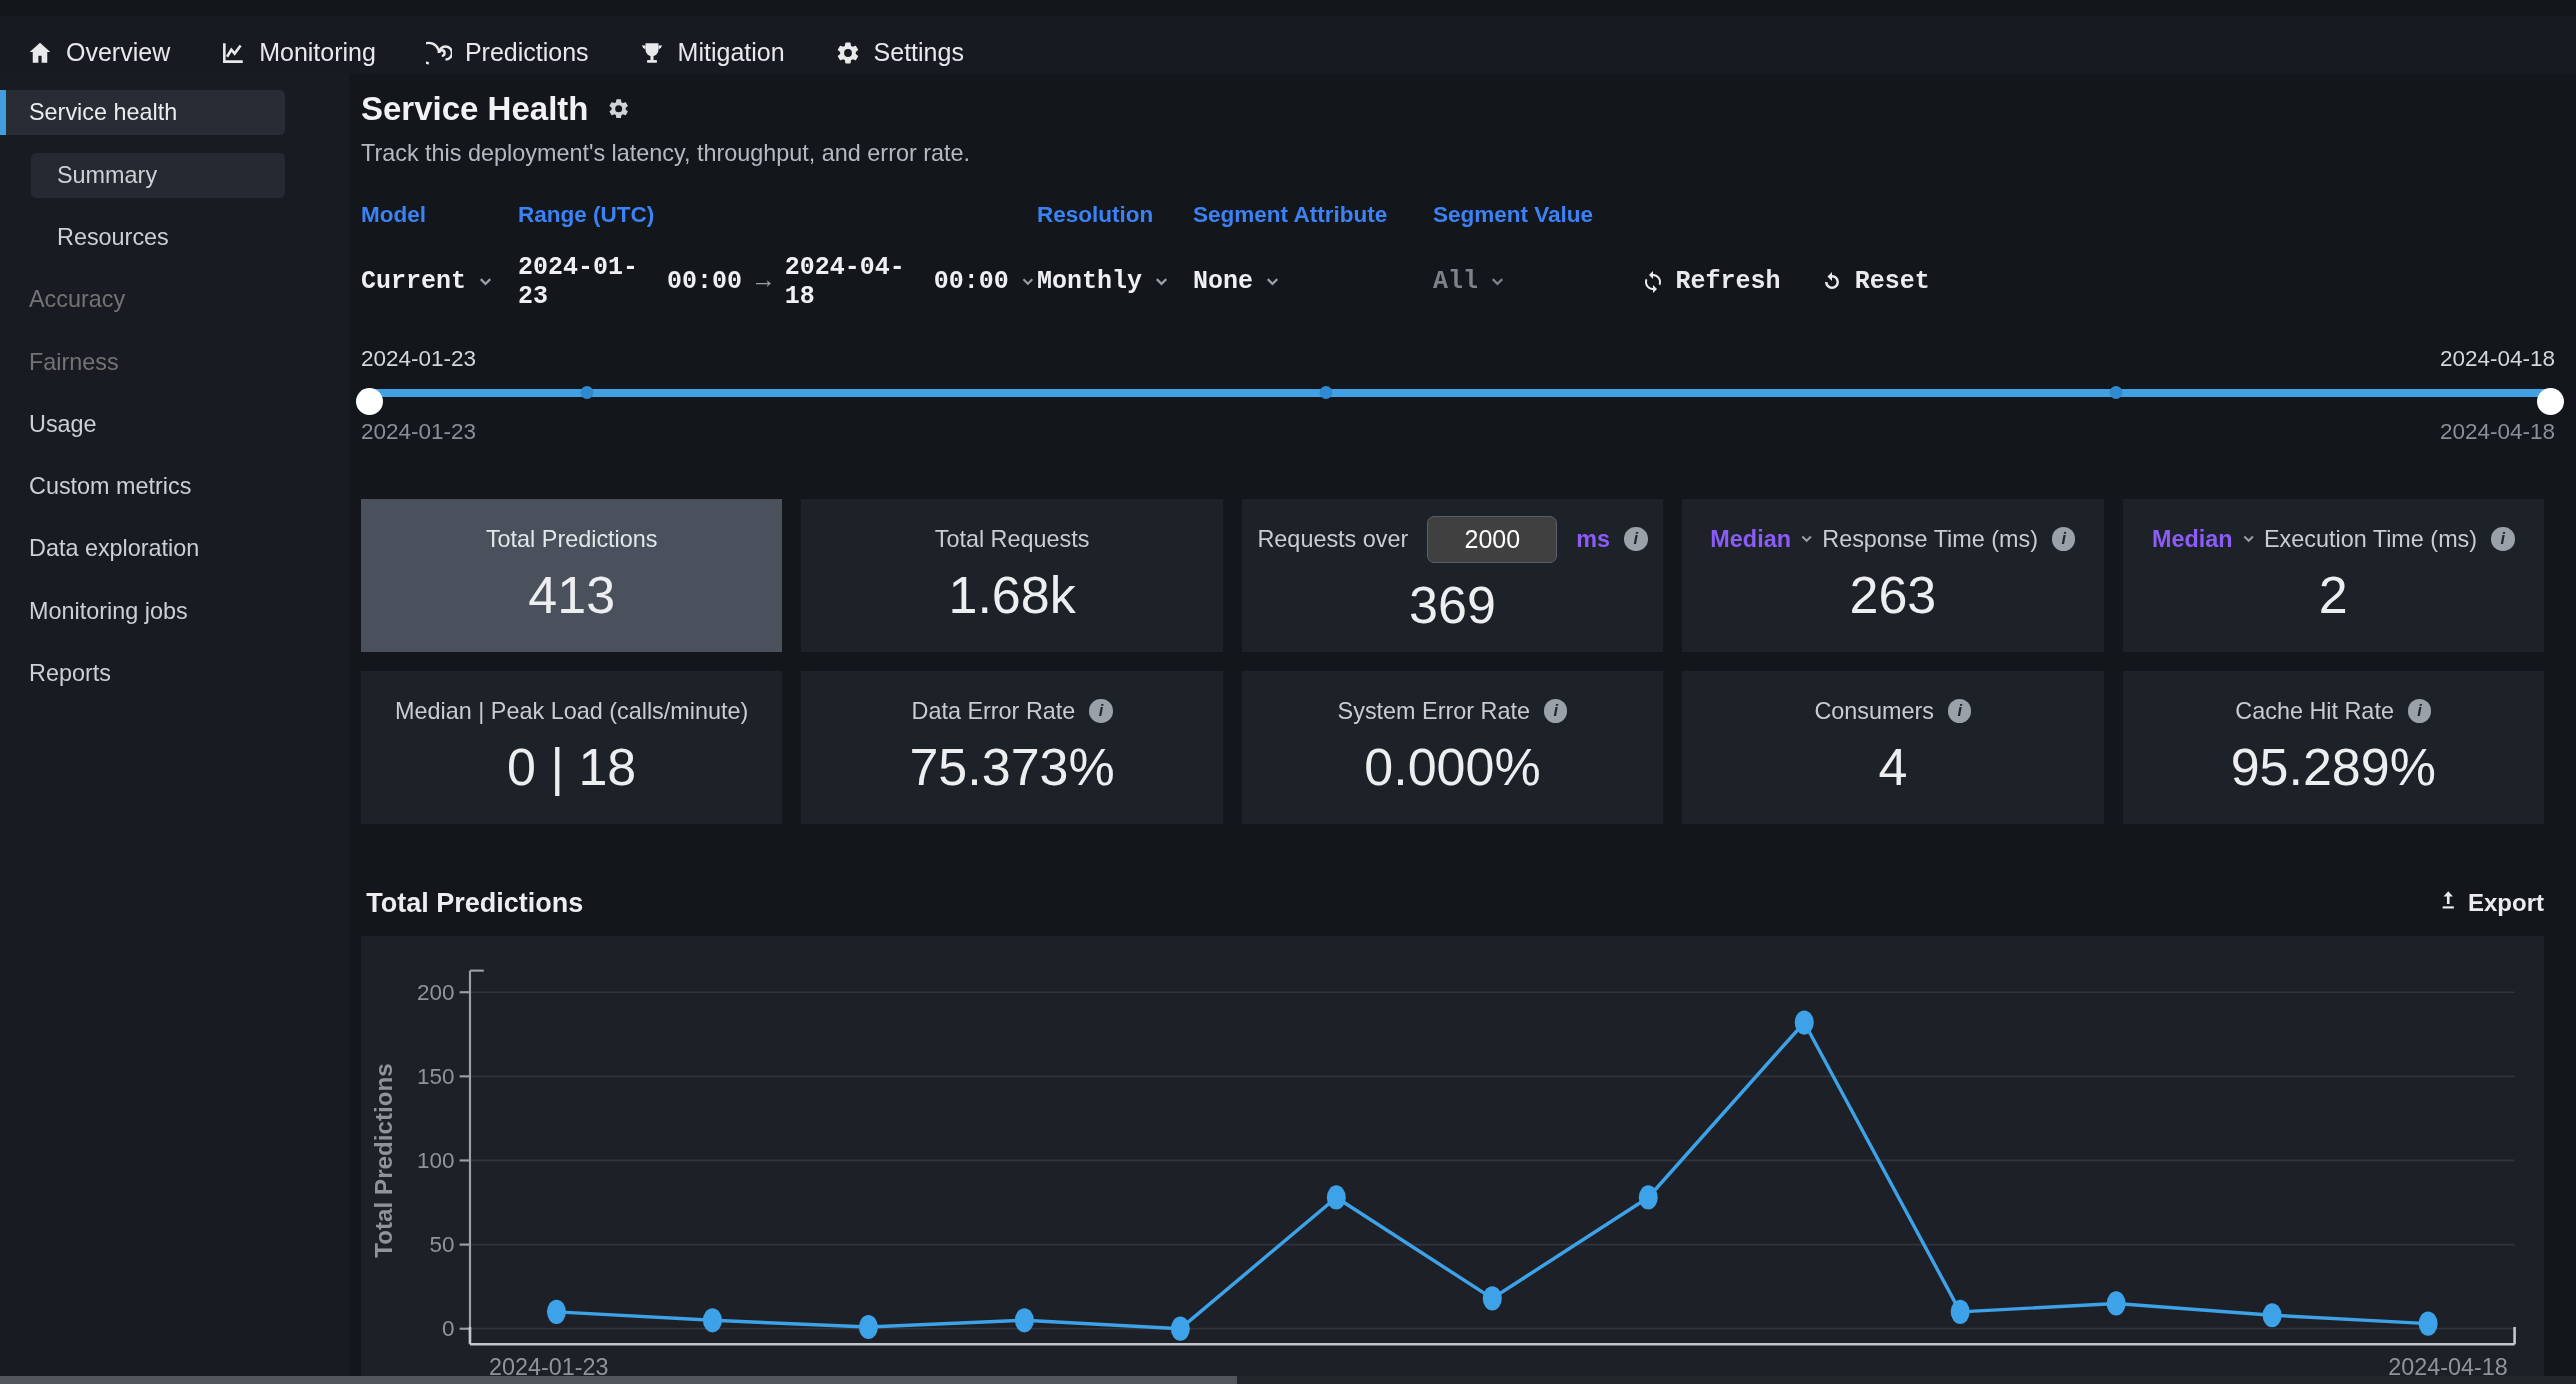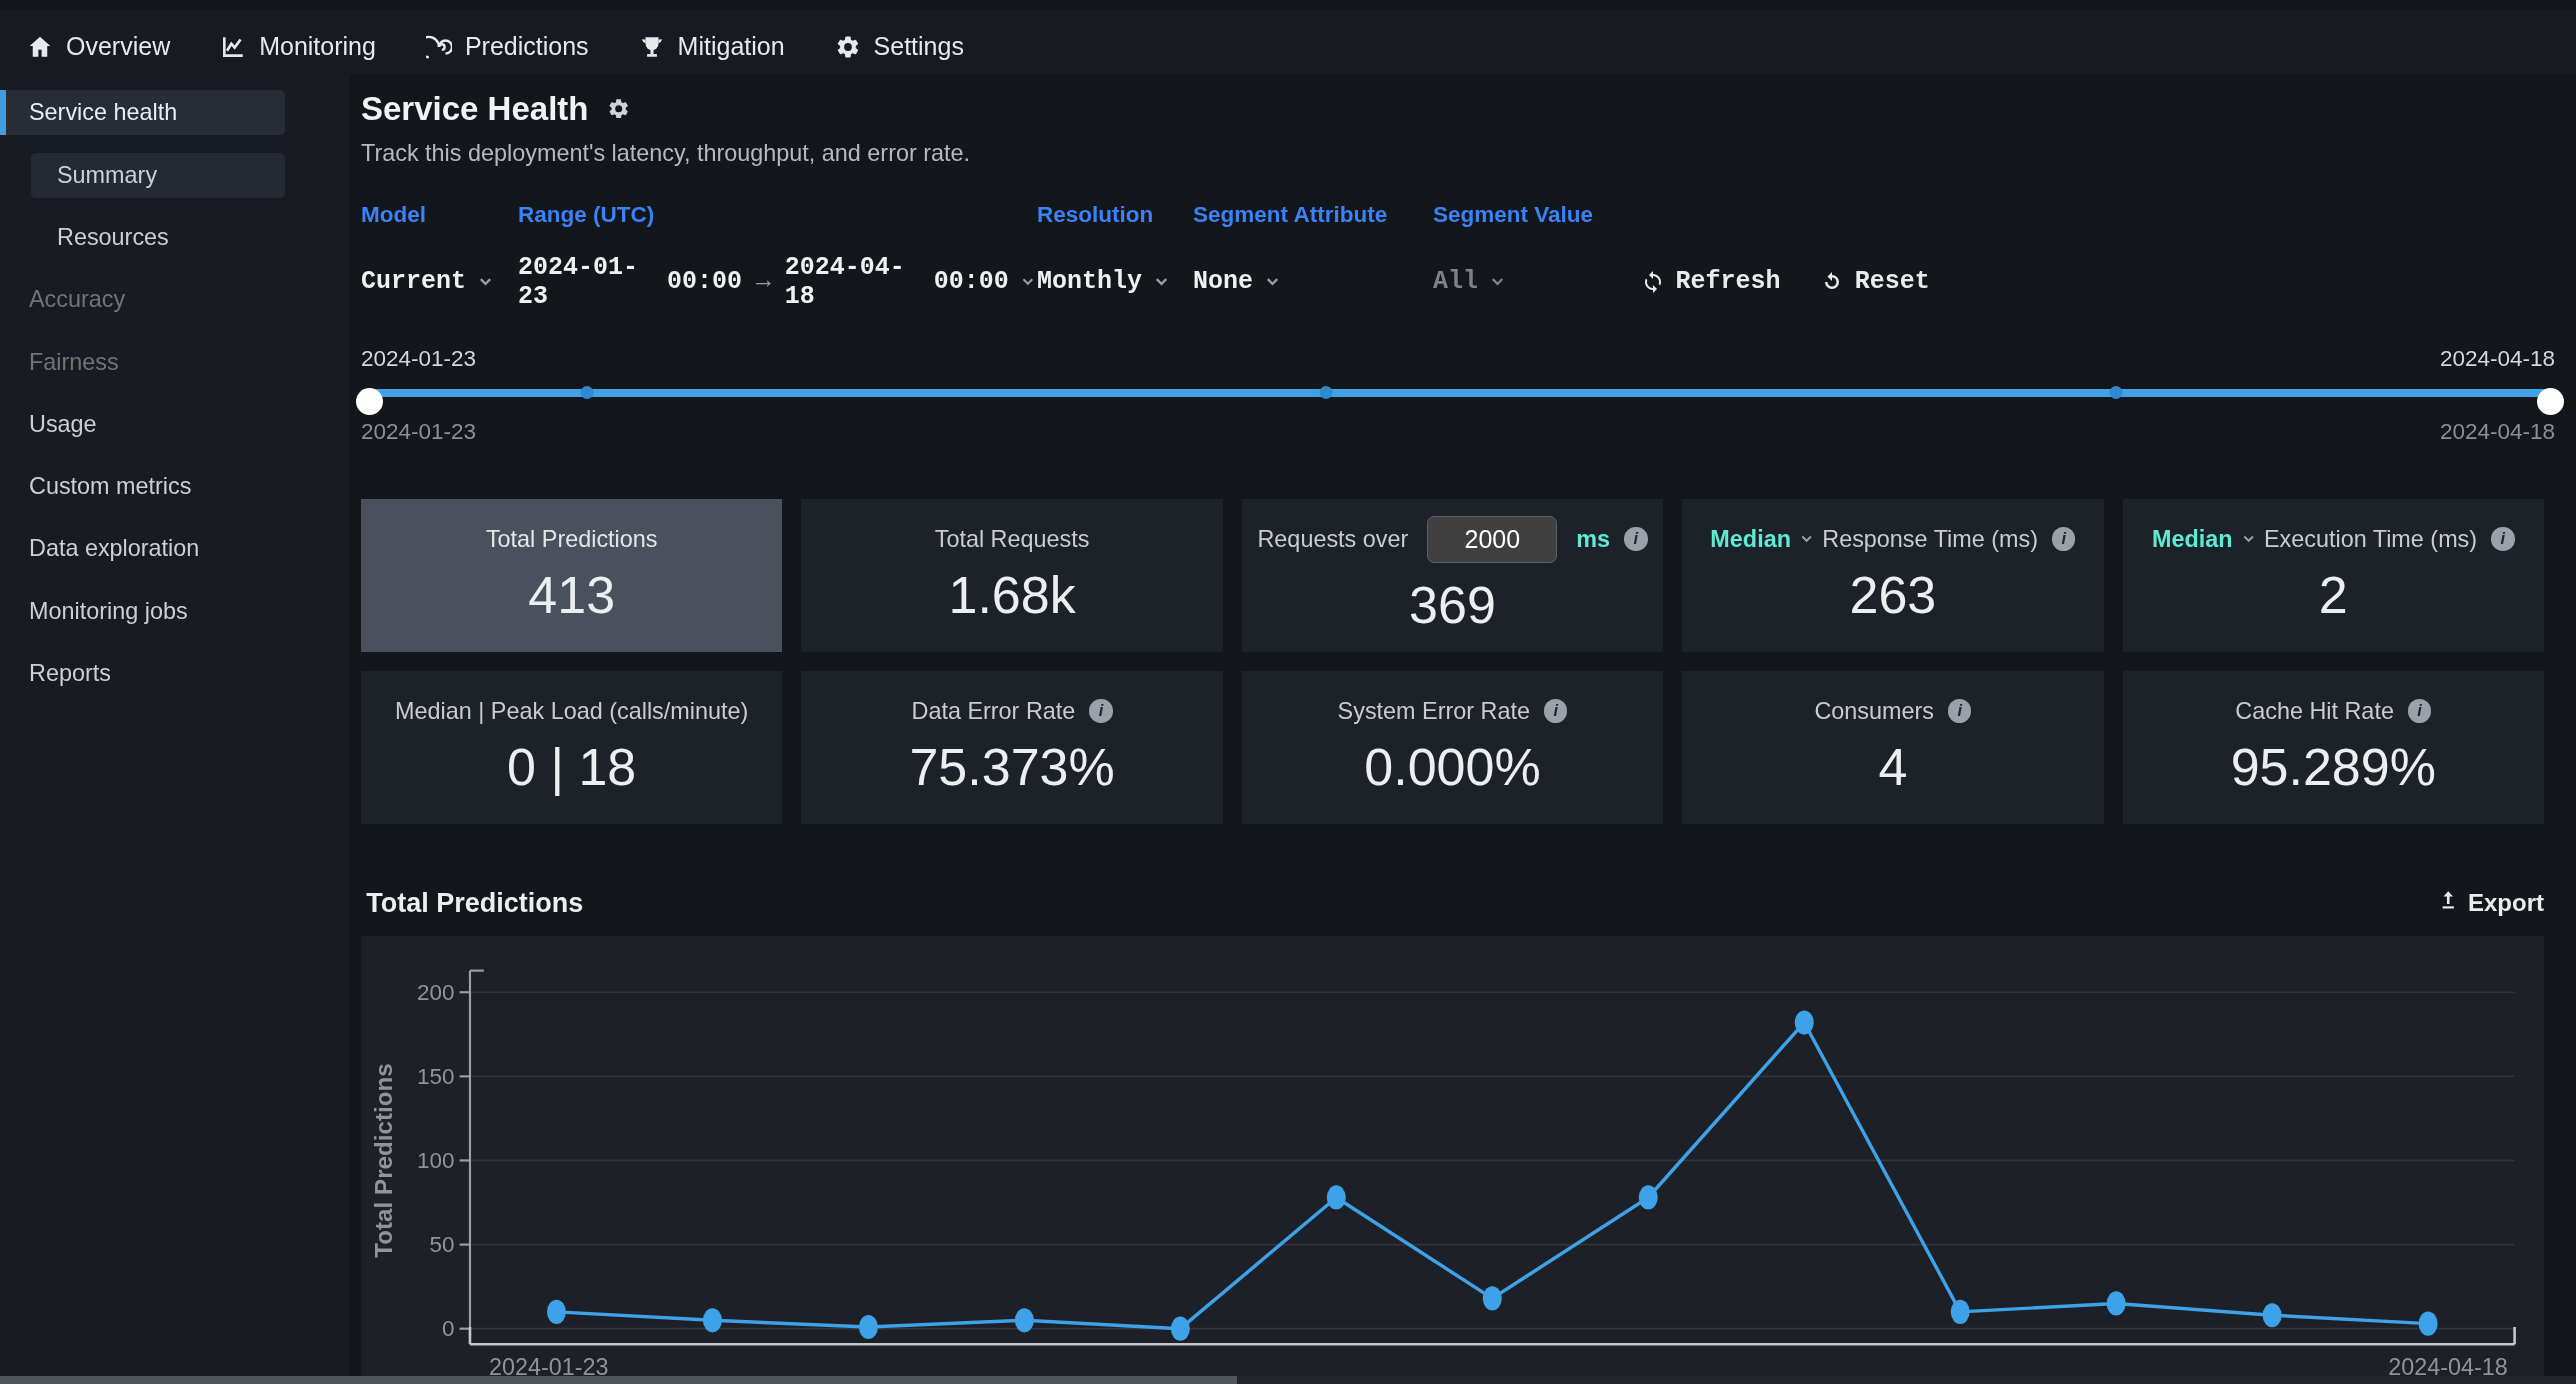--- a/index.html
+++ b/index.html
@@ -1,20 +1,20 @@
 <!DOCTYPE html>
 <html style="font-size:14px"><head>
 <meta charset="utf-8">
 <style>
   html,body{margin:0;padding:0;background:#0a0c0f;}
   .screen{position:relative;width:2576px;height:1384px;background:#13161a;
     font-family:"Liberation Sans",sans-serif;overflow:hidden;color:#e9ebed;}
 
   
-  .topnav{position:absolute;left:0;top:10px;width:100%;height:74px;background:#171a20;
+  .topnav{position:absolute;left:0;top:16px;width:100%;height:74px;background:#171a20;
     border-bottom:1.7px solid #23272e;display:flex;align-items:center;padding-left:27px;box-sizing:border-box;gap:50px;}
   .nav-item{position:relative;height:100%;display:flex;align-items:center;gap:13px;
     font-size:25px;color:#e7e9eb;cursor:pointer;}
   .nav-item svg{display:block;}
   .nav-item.active::after{content:"";position:absolute;left:-3.5px;right:-3.5px;bottom:0;height:5.2px;background:#419ddd;}
 
   
   .sidebar{position:absolute;left:0;top:74px;width:349px;bottom:0;background:#181c22;padding-top:16.4px;box-sizing:border-box;}
   .sb-item{position:relative;height:45px;margin-bottom:17.3px;display:flex;align-items:center;
     padding-left:29px;font-size:23.4px;color:#ccd0d5;cursor:pointer;box-sizing:border-box;}
@@ -60,21 +60,21 @@
   .sl-handle.right{right:-8.7px;}
 
   
   .tiles{display:grid;grid-template-columns:repeat(5,1fr);gap:19px;width:2183px;}
   .tiles.r1{margin-top:54px;}
   .tiles.r2{margin-top:19px;}
   .tile{background:#1d2128;height:153px;display:flex;flex-direction:column;align-items:center;justify-content:center;cursor:pointer;}
   .tile.selected{background:#4a515c;}
   .tile-label{font-size:23.4px;color:#c9cdd2;display:flex;align-items:center;gap:7px;}
   .tile.selected .tile-label{color:#e4e7ea;}
-  .tile-label .bold{font-weight:bold;color:#5eead4;}
+  .tile-label .bold{font-weight:bold;color:#8b5cf6;}
   .tile-value{margin-top:12px;font-size:52px;color:#eceef0;}
   .ms-input{width:130px;height:47px;background:#404040;border:1.7px solid #596069;border-radius:7px;
     color:#ffffff;font-size:25px;font-family:"Liberation Sans",sans-serif;text-align:center;margin:0 12px;box-sizing:border-box;}
   .info-i{display:inline-flex;width:23.4px;height:23.4px;border-radius:50%;background:#9ba1a8;color:#23262b;
     font-size:16.4px;font-weight:bold;font-style:italic;align-items:center;justify-content:center;margin-left:7px;cursor:pointer;flex:none;}
 
   
   .chart-header{margin-top:64px;width:2183px;display:flex;align-items:center;justify-content:space-between;}
   .chart-title{font-size:27px;font-weight:bold;color:#eceef0;padding-left:5.2px;}
   .export-btn{display:flex;align-items:flex-start;gap:8.7px;font-size:24px;font-weight:bold;color:#e9ebed;cursor:pointer;}

